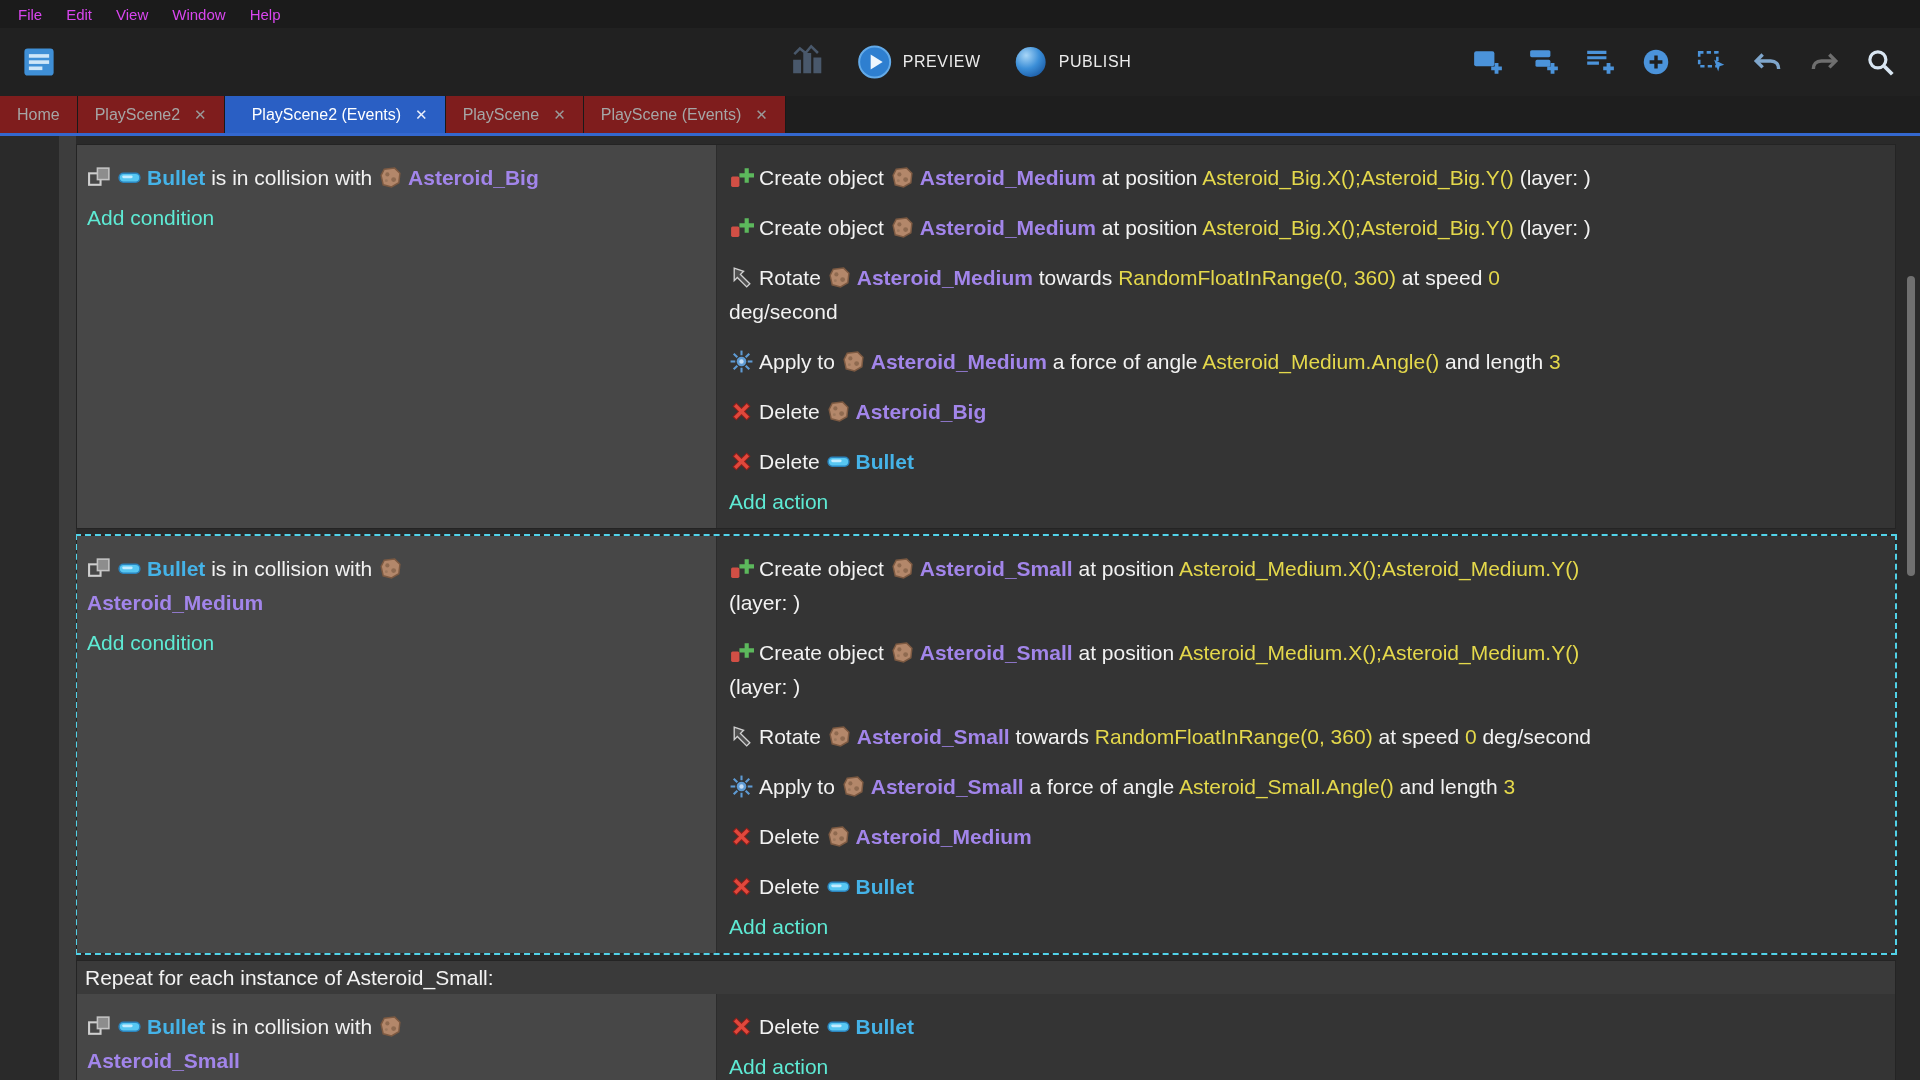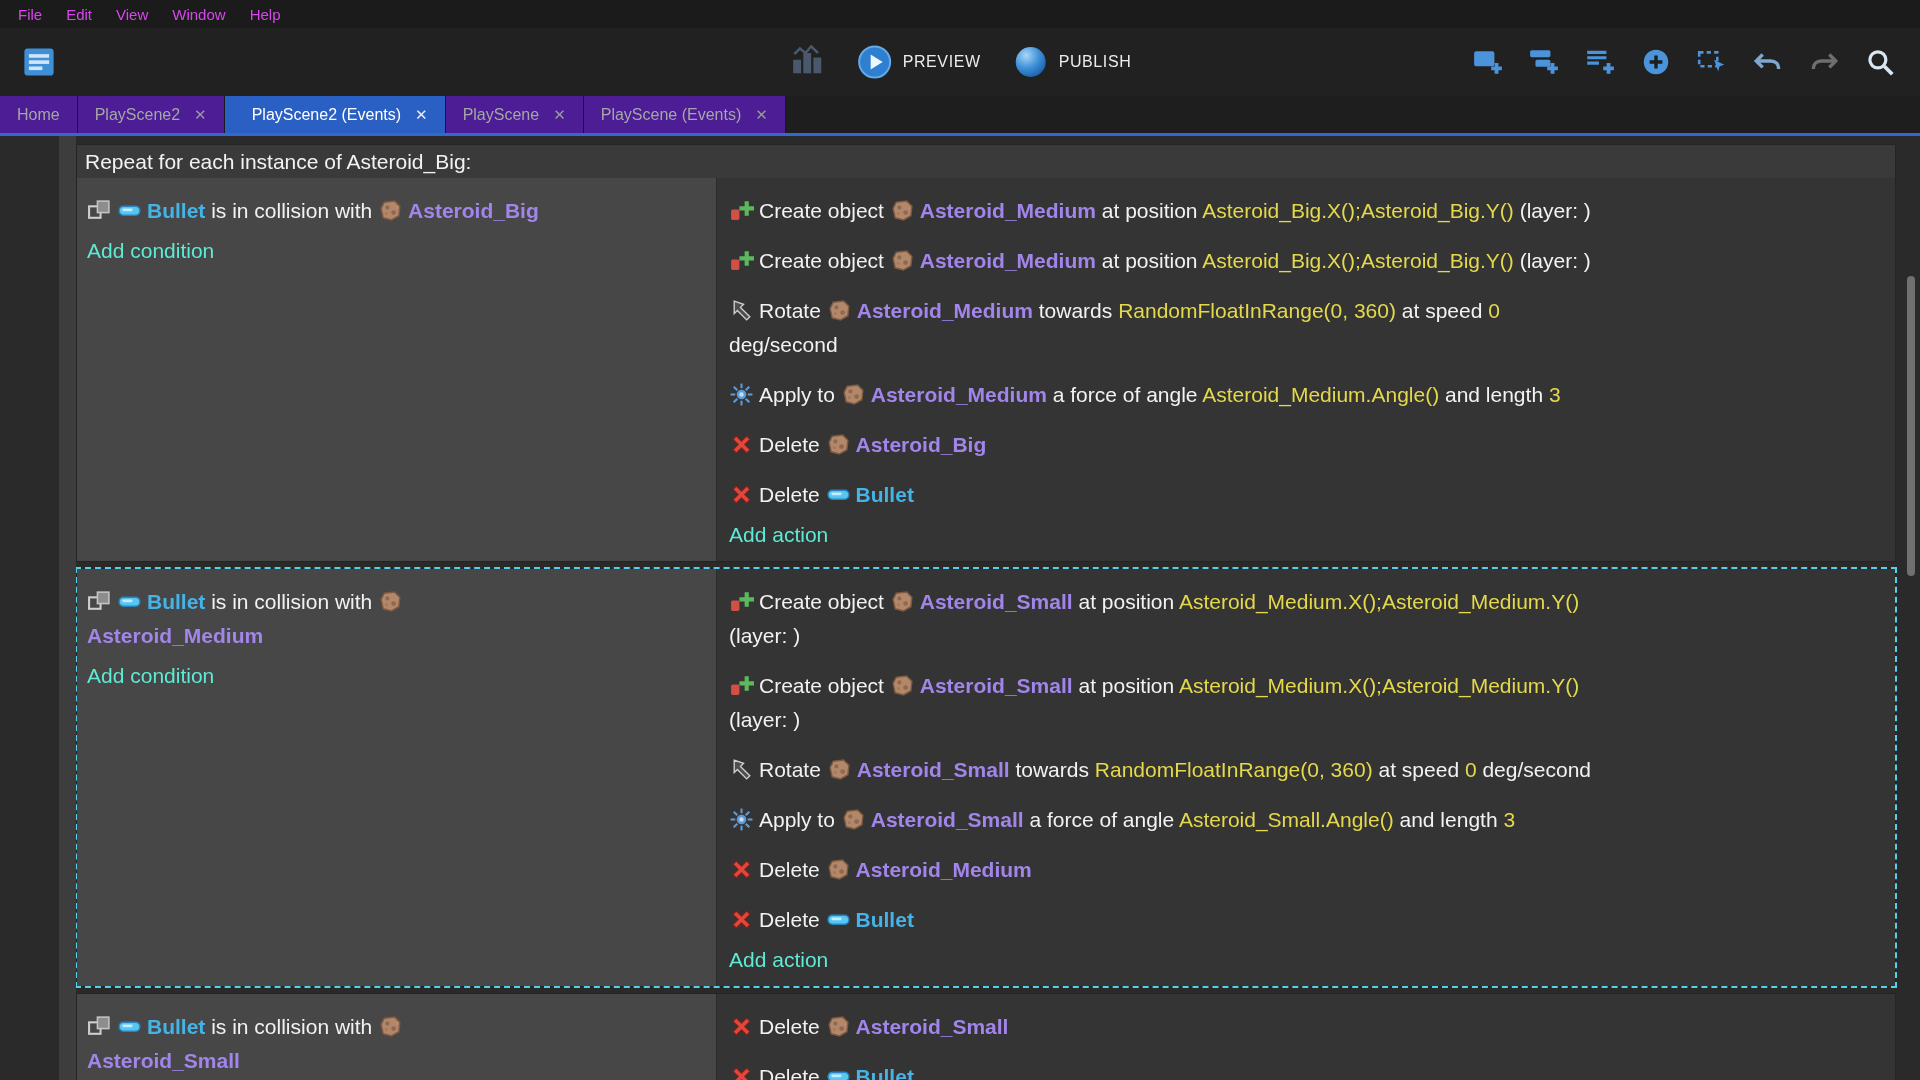--- a/index.html
+++ b/index.html
@@ -26,21 +26,21 @@
   .tb-right{ margin-left:auto; display:flex; align-items:center; gap:8px; }
   .tb-btn{ width:48px; height:48px; background:none; border:none; display:flex; align-items:center; justify-content:center; cursor:pointer; }
   .tb-icon{ width:32px; height:32px; display:inline-block; }
   .tb-icon svg{ width:100%; height:100%; }
   .big-icon{ width:36px; height:36px; display:inline-block; }
   .big-icon svg{ width:100%; height:100%; }
 
   
   .tabbar{ height:40px; background:#1e1e1e; display:flex; align-items:stretch; border-bottom:3px solid #3468cf; }
   .tab{ display:flex; align-items:center; gap:14px; padding:0 17px; font-size:16px; color:#a6a6a6;
-    background:#4c1d95; border-right:1px solid #191919; cursor:pointer; white-space:nowrap; }
+    background:#7f1d1d; border-right:1px solid #191919; cursor:pointer; white-space:nowrap; }
   .tab.active{ background:var(--accent); color:#ffffff;padding-left:27px; }
   .tab .close{ color:#9a9a9a; font-size:15px; line-height:1; cursor:pointer; }
   .tab.active .close{ color:#e9eefb; }
 
   
   .sheet{ position:relative; height:944px; background:#2a2a2a; padding:8px 24px 0 76px; overflow:hidden; }
   .gutter{ position:absolute; left:59px; top:0; bottom:0; width:17px; background:#3d3d3d; }
   .event{ background:#343434; border:1px solid #242424; margin-bottom:6px; }
   .event.selected{ outline:2px dashed var(--sel); outline-offset:-1px; }
   .event-header{ font-size:21px; color:#f2f2f2; padding:5px 8px 4px 8px; background:#3a3a3a; }
@@ -193,21 +193,20 @@
       <div class="tab">
         <span>PlayScene (Events)</span>
         <span class="close">✕</span>
       </div>
     </div>
 
   <div class="sheet">
     <div class="gutter"></div>
     <div id="events">
         <div class="event">
-          <div class="event-header">Repeat for each instance of Asteroid_Big:</div>
           <div class="event-body">
             <div class="conditions">
               <div class="row"><span class="icon"><svg viewBox="0 0 24 24">
                     <rect x="2" y="8" width="11" height="11" fill="none" stroke="#cfcfcf" stroke-width="2"></rect>
                     <rect x="10" y="3" width="11" height="11" fill="#8d8d8d" stroke="#c4c4c4" stroke-width="1.5"></rect>
                   </svg></span><span class="icon"><svg viewBox="0 0 24 24">
                     <rect x="2" y="8" width="20" height="8.5" rx="4.2" fill="#57c7f2" stroke="#2b84bd" stroke-width="1.4"></rect>
                     <rect x="5" y="10" width="10" height="2.6" rx="1.3" fill="#c2ecff"></rect>
                   </svg></span><span class="seg-b">Bullet</span><span class="seg-t"> is in collision with </span><span class="icon"><svg viewBox="0 0 24 24">
                     <path d="M6 4 L16 3 L21 8 L20 17 L13 21 L5 19 L3 10 Z" fill="#b3876a" stroke="#7d5a42" stroke-width="1.4"></path>
@@ -356,45 +355,38 @@
                     <path d="M4 7 L7 4 L12 9 L17 4 L20 7 L15 12 L20 17 L17 20 L12 15 L7 20 L4 17 L9 12 Z" fill="#e0483c" stroke="#8f1f1a" stroke-width="1"></path>
                   </svg></span><span class="seg-t">Delete </span><span class="icon"><svg viewBox="0 0 24 24">
                     <rect x="2" y="8" width="20" height="8.5" rx="4.2" fill="#57c7f2" stroke="#2b84bd" stroke-width="1.4"></rect>
                     <rect x="5" y="10" width="10" height="2.6" rx="1.3" fill="#c2ecff"></rect>
                   </svg></span><span class="seg-b">Bullet</span></div>
               <div class="add-link">Add action</div>
             </div>
           </div>
         </div>
         <div class="event">
+          <div class="event-header">Repeat for each instance of Asteroid_Small:</div>
           <div class="event-body">
             <div class="conditions">
               <div class="row"><span class="icon"><svg viewBox="0 0 24 24">
                     <rect x="2" y="8" width="11" height="11" fill="none" stroke="#cfcfcf" stroke-width="2"></rect>
                     <rect x="10" y="3" width="11" height="11" fill="#8d8d8d" stroke="#c4c4c4" stroke-width="1.5"></rect>
                   </svg></span><span class="icon"><svg viewBox="0 0 24 24">
                     <rect x="2" y="8" width="20" height="8.5" rx="4.2" fill="#57c7f2" stroke="#2b84bd" stroke-width="1.4"></rect>
                     <rect x="5" y="10" width="10" height="2.6" rx="1.3" fill="#c2ecff"></rect>
                   </svg></span><span class="seg-b">Bullet</span><span class="seg-t"> is in collision with </span><span class="icon"><svg viewBox="0 0 24 24">
                     <path d="M6 4 L16 3 L21 8 L20 17 L13 21 L5 19 L3 10 Z" fill="#b3876a" stroke="#7d5a42" stroke-width="1.4"></path>
                     <circle cx="9" cy="9" r="2" fill="#8f6a50"></circle>
                     <circle cx="15" cy="14" r="2.3" fill="#8f6a50"></circle>
                     <circle cx="8" cy="15" r="1.4" fill="#9e795e"></circle>
                   </svg></span><br><span class="seg-o">Asteroid_Small</span></div>
               <div class="add-link">Add condition</div>
             </div>
             <div class="actions">
-              <div class="row"><span class="icon"><svg viewBox="0 0 24 24">
-                    <path d="M4 7 L7 4 L12 9 L17 4 L20 7 L15 12 L20 17 L17 20 L12 15 L7 20 L4 17 L9 12 Z" fill="#e0483c" stroke="#8f1f1a" stroke-width="1"></path>
-                  </svg></span><span class="seg-t">Delete </span><span class="icon"><svg viewBox="0 0 24 24">
-                    <path d="M6 4 L16 3 L21 8 L20 17 L13 21 L5 19 L3 10 Z" fill="#b3876a" stroke="#7d5a42" stroke-width="1.4"></path>
-                    <circle cx="9" cy="9" r="2" fill="#8f6a50"></circle>
-                    <circle cx="15" cy="14" r="2.3" fill="#8f6a50"></circle>
-                    <circle cx="8" cy="15" r="1.4" fill="#9e795e"></circle>
-                  </svg></span><span class="seg-o">Asteroid_Small</span></div>
               <div class="row"><span class="icon"><svg viewBox="0 0 24 24">
                     <path d="M4 7 L7 4 L12 9 L17 4 L20 7 L15 12 L20 17 L17 20 L12 15 L7 20 L4 17 L9 12 Z" fill="#e0483c" stroke="#8f1f1a" stroke-width="1"></path>
                   </svg></span><span class="seg-t">Delete </span><span class="icon"><svg viewBox="0 0 24 24">
                     <rect x="2" y="8" width="20" height="8.5" rx="4.2" fill="#57c7f2" stroke="#2b84bd" stroke-width="1.4"></rect>
                     <rect x="5" y="10" width="10" height="2.6" rx="1.3" fill="#c2ecff"></rect>
                   </svg></span><span class="seg-b">Bullet</span></div>
               <div class="add-link">Add action</div>
             </div>
           </div>
         </div>

